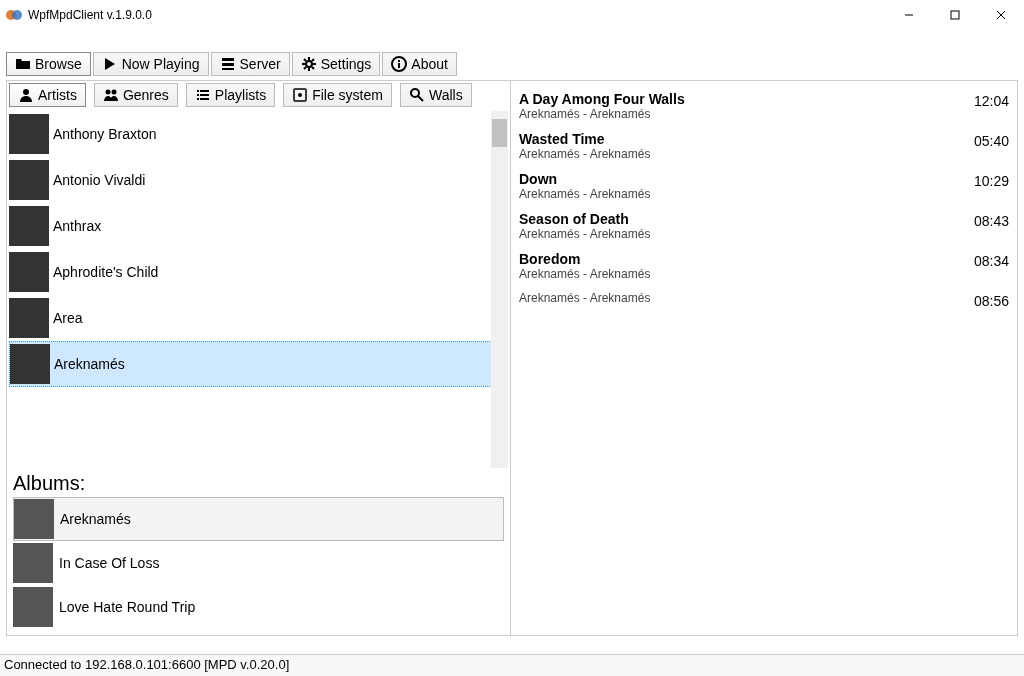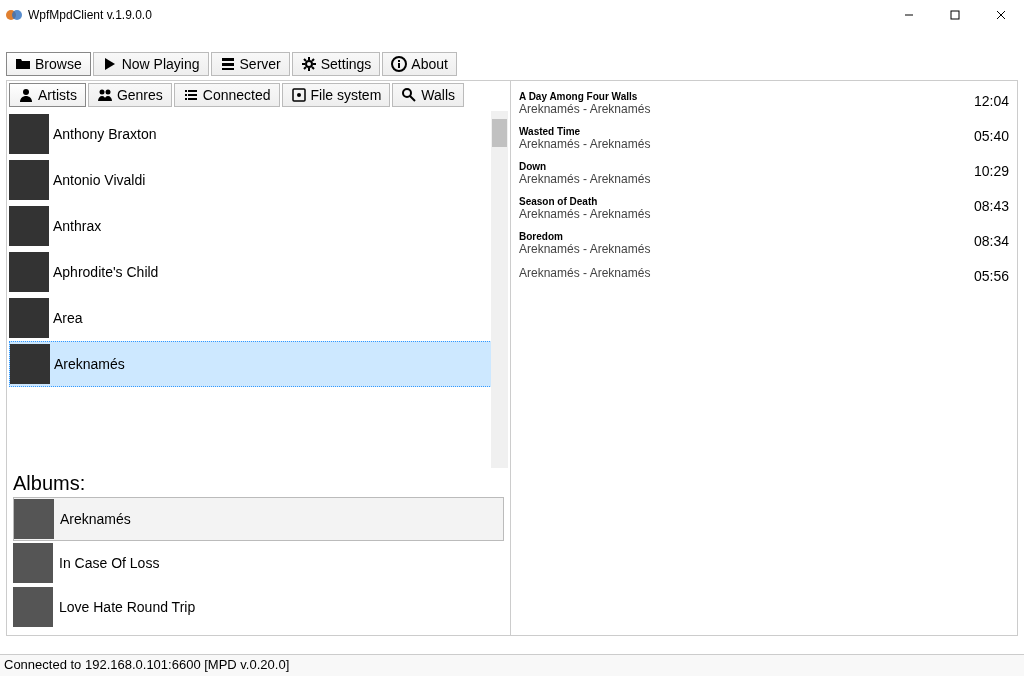--- a/index.html
+++ b/index.html
@@ -77,21 +77,21 @@
     }
     .left-pane {
       width: 504px;
       display: flex;
       flex-direction: column;
       border-right: 1px solid #ccc;
       min-height: 0;
     }
     .sub-toolbar {
       display: flex;
-      gap: 2px;
+      gap: 8px;
       padding: 2px 0 0 2px;
       flex-wrap: wrap;
     }
     .artist-list {
       flex: 1;
       overflow: hidden;
       position: relative;
       margin: 4px 2px 0 2px;
     }
     .artist-scroll {
@@ -155,21 +155,21 @@
       flex:1;
       padding: 8px 8px;
       overflow:auto;
     }
     .track {
       display:flex;
       justify-content:space-between;
       padding: 2px 0 8px 0;
     }
     .track .tleft .ttitle {
-      font-size:10px;
+      font-size:14px;
       font-weight:600;
     }
     .track .tleft .tartist {
       font-size:12px;
       color:#444;
     }
     .track .tdur {
       font-size:14px;
       padding-top:2px;
     }
@@ -299,21 +299,21 @@
         <span class="ico">
             <svg viewBox="0 0 16 16">
               <rect x="2" y="3" width="2" height="2" fill="#000"></rect>
               <rect x="5" y="3" width="9" height="2" fill="#000"></rect>
               <rect x="2" y="7" width="2" height="2" fill="#000"></rect>
               <rect x="5" y="7" width="9" height="2" fill="#000"></rect>
               <rect x="2" y="11" width="2" height="2" fill="#000"></rect>
               <rect x="5" y="11" width="9" height="2" fill="#000"></rect>
             </svg>
           </span>
-        <span>Connected</span>
+        <span>Playlists</span>
       </div>
       <div class="tool-btn">
         <span class="ico">
             <svg viewBox="0 0 16 16">
               <rect x="2" y="2" width="12" height="12" rx="1" fill="none" stroke="#000" stroke-width="1.5"></rect>
               <circle cx="8" cy="8" r="2" fill="#000"></circle>
             </svg>
           </span>
         <span>File system</span>
       </div>
@@ -411,20 +411,20 @@
         <div class="tleft">
           <div class="ttitle">Boredom</div>
           <div class="tartist">Areknamés - Areknamés</div>
         </div>
         <div class="tdur">08:34</div>
       </div>
       <div class="track">
         <div class="tleft">
           <div class="tartist">Areknamés - Areknamés</div>
         </div>
-        <div class="tdur">05:56</div>
+        <div class="tdur">08:56</div>
       </div>
     </div>
 </div>
 
 <div class="statusbar">
   <span>Connected to 192.168.0.101:6600 [MPD v.0.20.0]</span>
 </div>
 
 </body></html>

